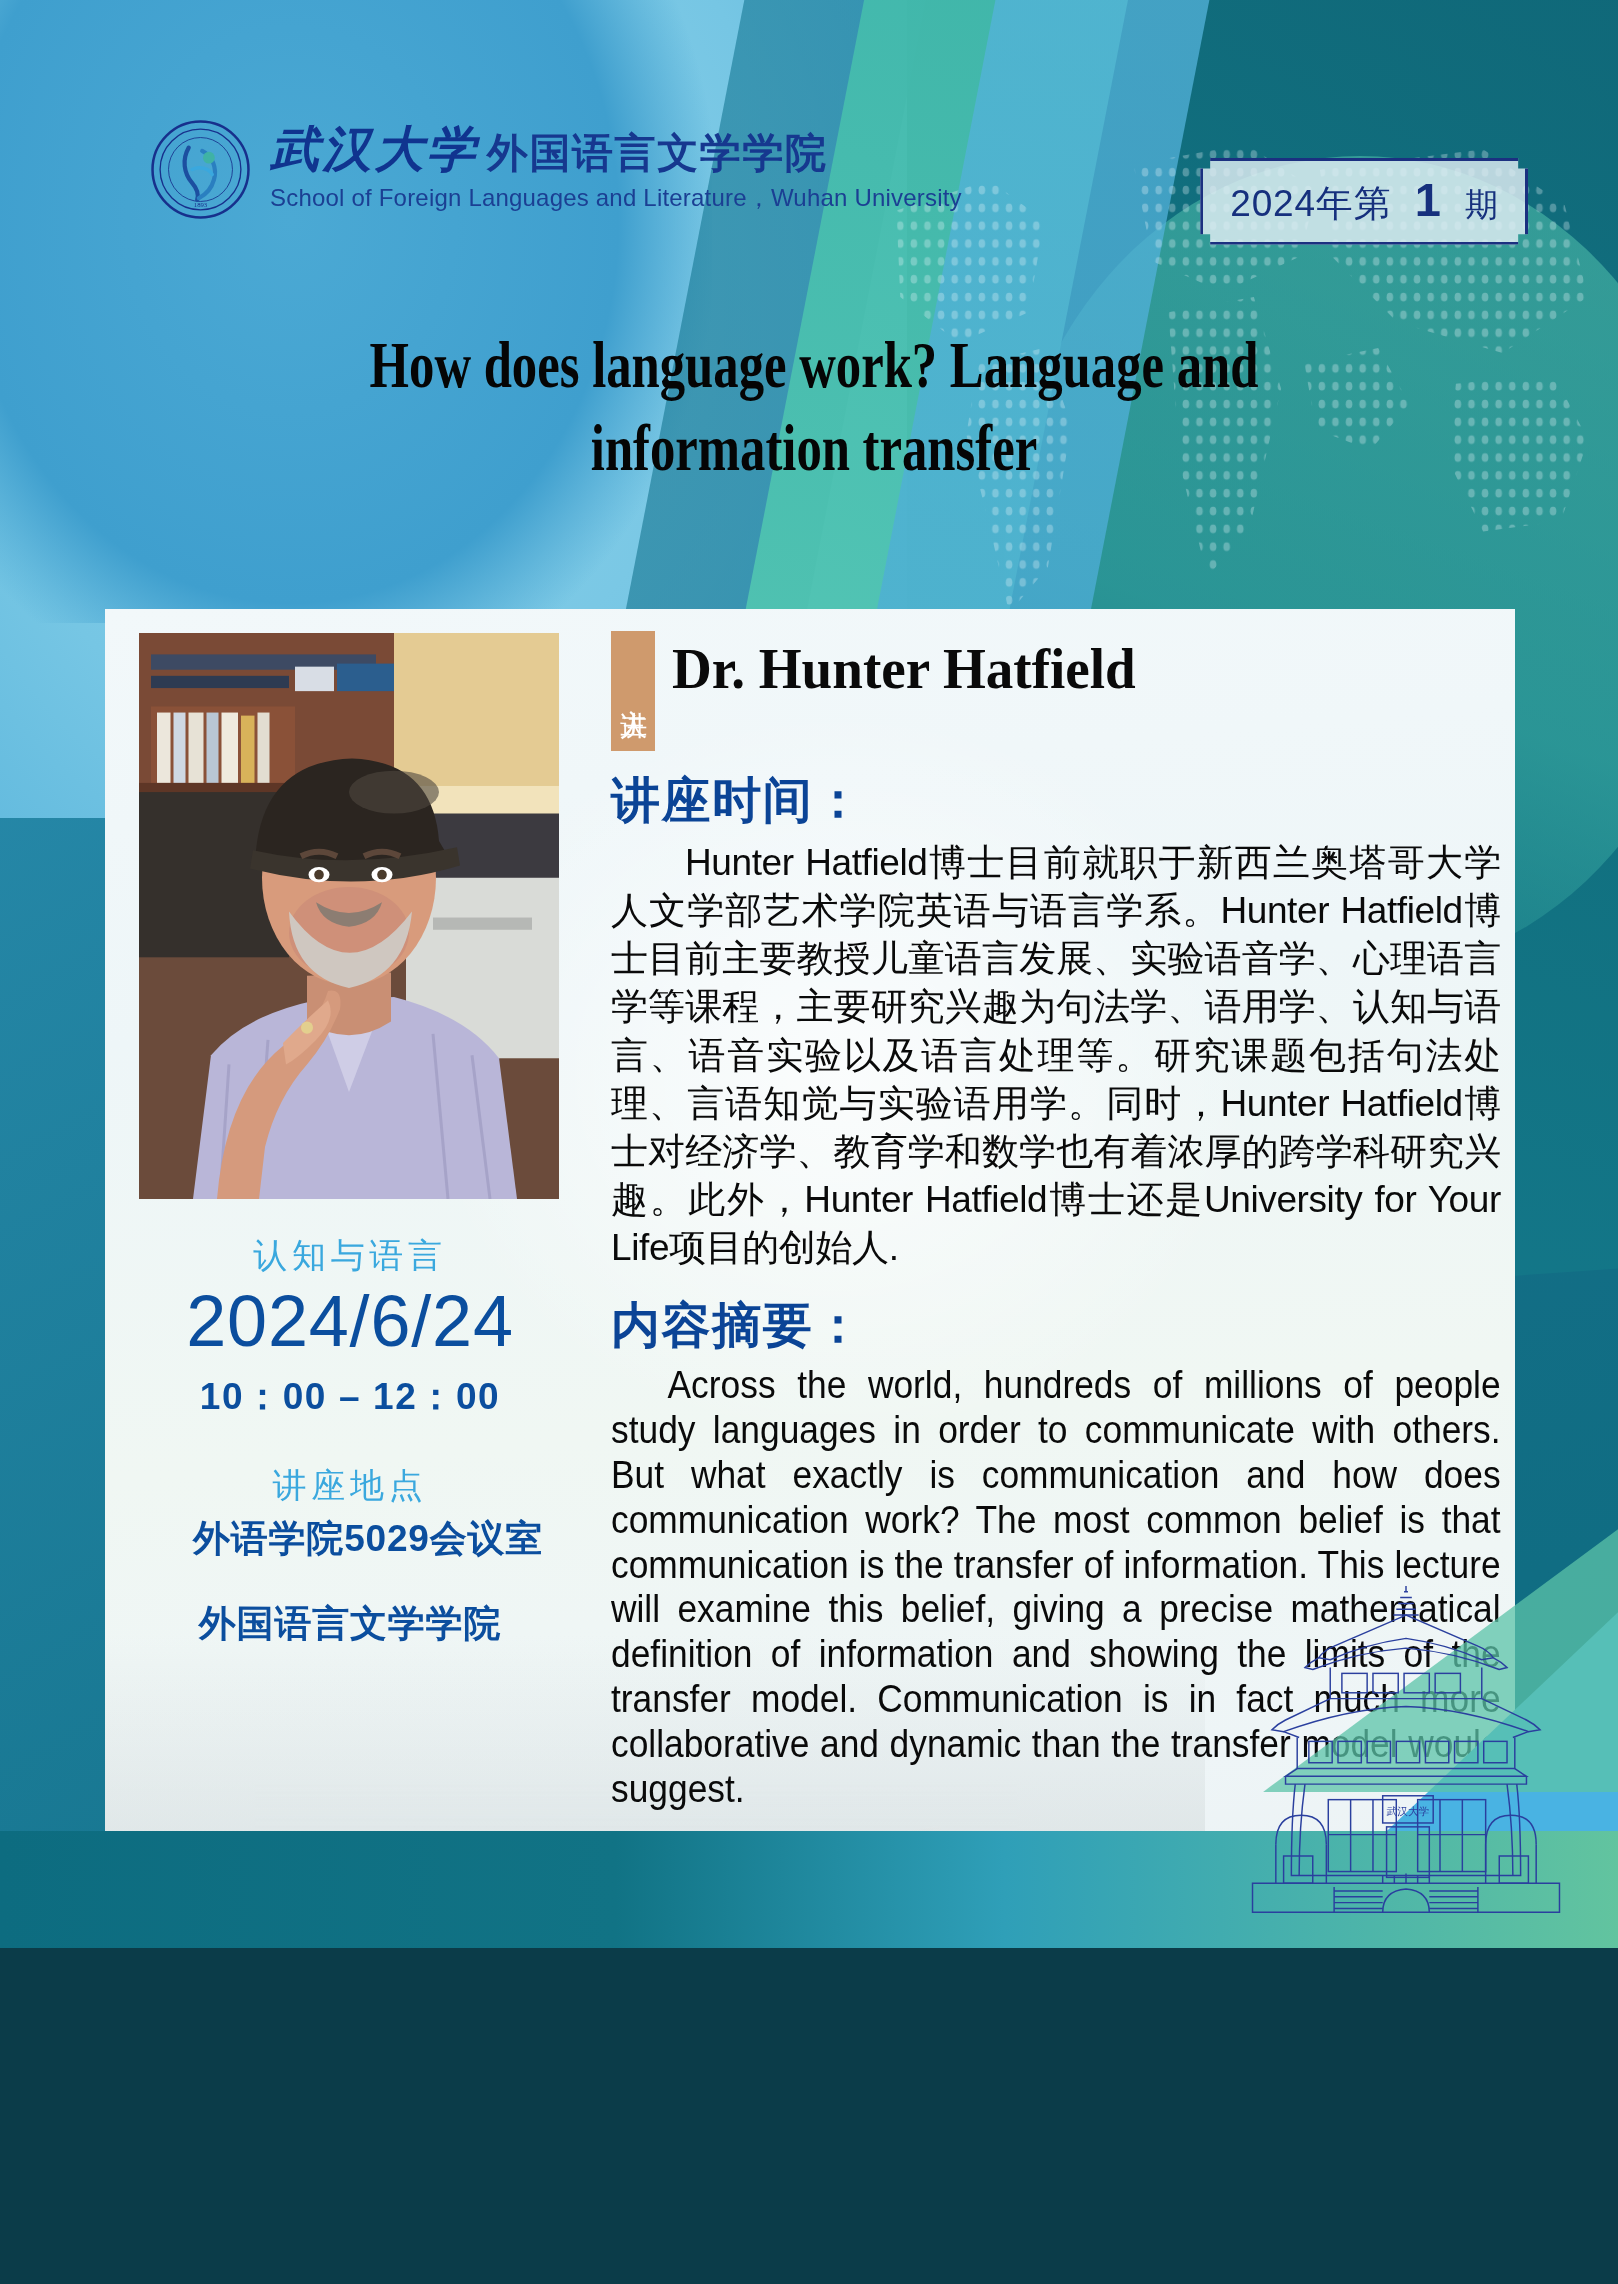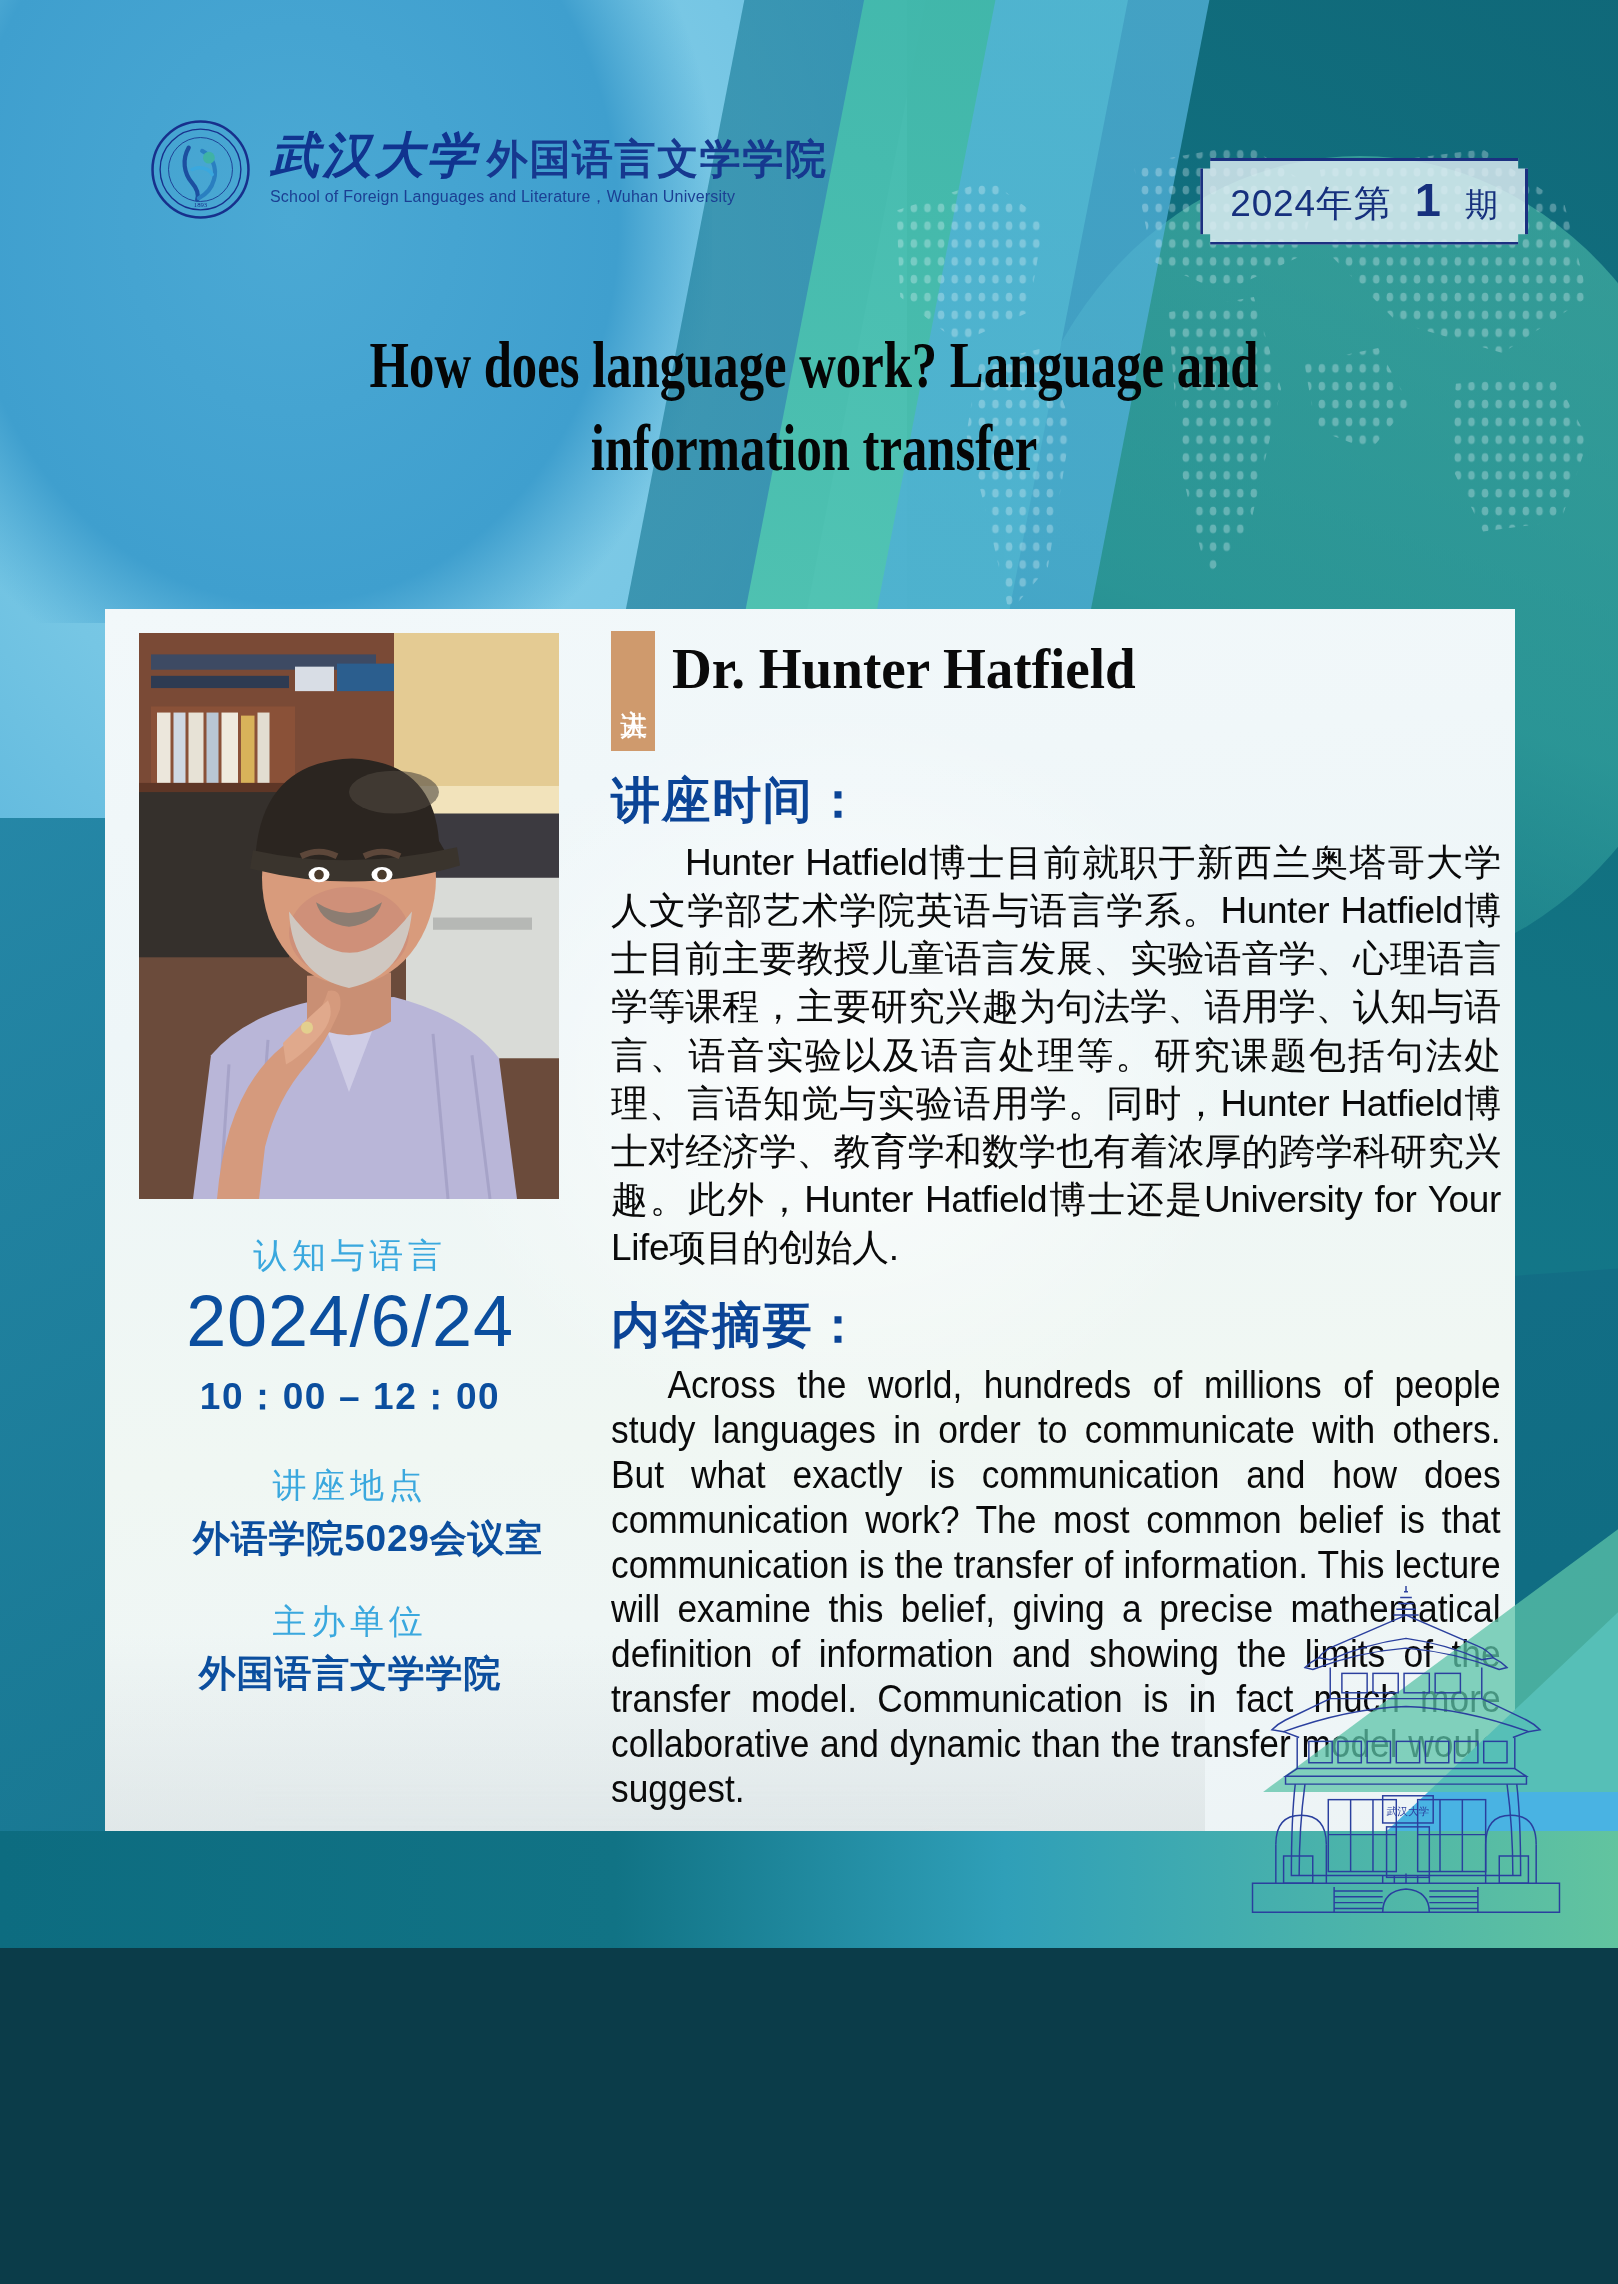--- a/index.html
+++ b/index.html
@@ -106,21 +106,21 @@
   .wm-row{display:flex;align-items:flex-end;gap:8px;}
   .wm-cn-script{
     font-family:"Liberation Serif","DejaVu Serif",serif;
     font-size:49px;font-weight:700;color:#10348f;
     font-style:italic;letter-spacing:3.2px;line-height:1;
   }
   .wm-cn-unit{
     font-size:41px;font-weight:700;color:#16388f;letter-spacing:1.6px;line-height:1;
   }
   .wm-en{
-    font-size:16px;color:#1b3f93;letter-spacing:0.2px;margin-top:6.3px;font-weight:400;
+    font-size:24px;color:#1b3f93;letter-spacing:0.2px;margin-top:6.3px;font-weight:400;
   }
 
   .issue-badge{
     position:absolute;right:91px;top:158px;
     padding:11px 27px 12.6px;
     border:3.2px solid #1b3080;
     background:rgba(225,238,244,.82);
     display:flex;align-items:baseline;gap:17px;
     color:#16307d;
     clip-path:polygon(0 12%,3% 12%,3% 0,97% 0,97% 12%,100% 12%,100% 88%,97% 88%,97% 100%,3% 100%,3% 88%,0 88%);
@@ -372,21 +372,20 @@
         </svg>
       </div>
     </div>
 
     <div class="info-block">
       <div class="lbl-light">认知与语言</div>
       <div class="val-date">2024/6/24</div>
       <div class="val-time">10：00 – 12：00</div>
       <div class="lbl-light">讲座地点</div>
       <div class="val-venue">外语学院5029会议室</div>
-      <div class="lbl-light">主办单位</div>
       <div class="val-org">外国语言文学学院</div>
     </div>
 
     <div class="right-col">
       <div class="speaker-row">
         <div class="vbadge">主讲人</div>
         <div class="speaker-name">Dr. Hunter Hatfield</div>
       </div>
 
       <div class="sec-head">讲座时间：</div>

